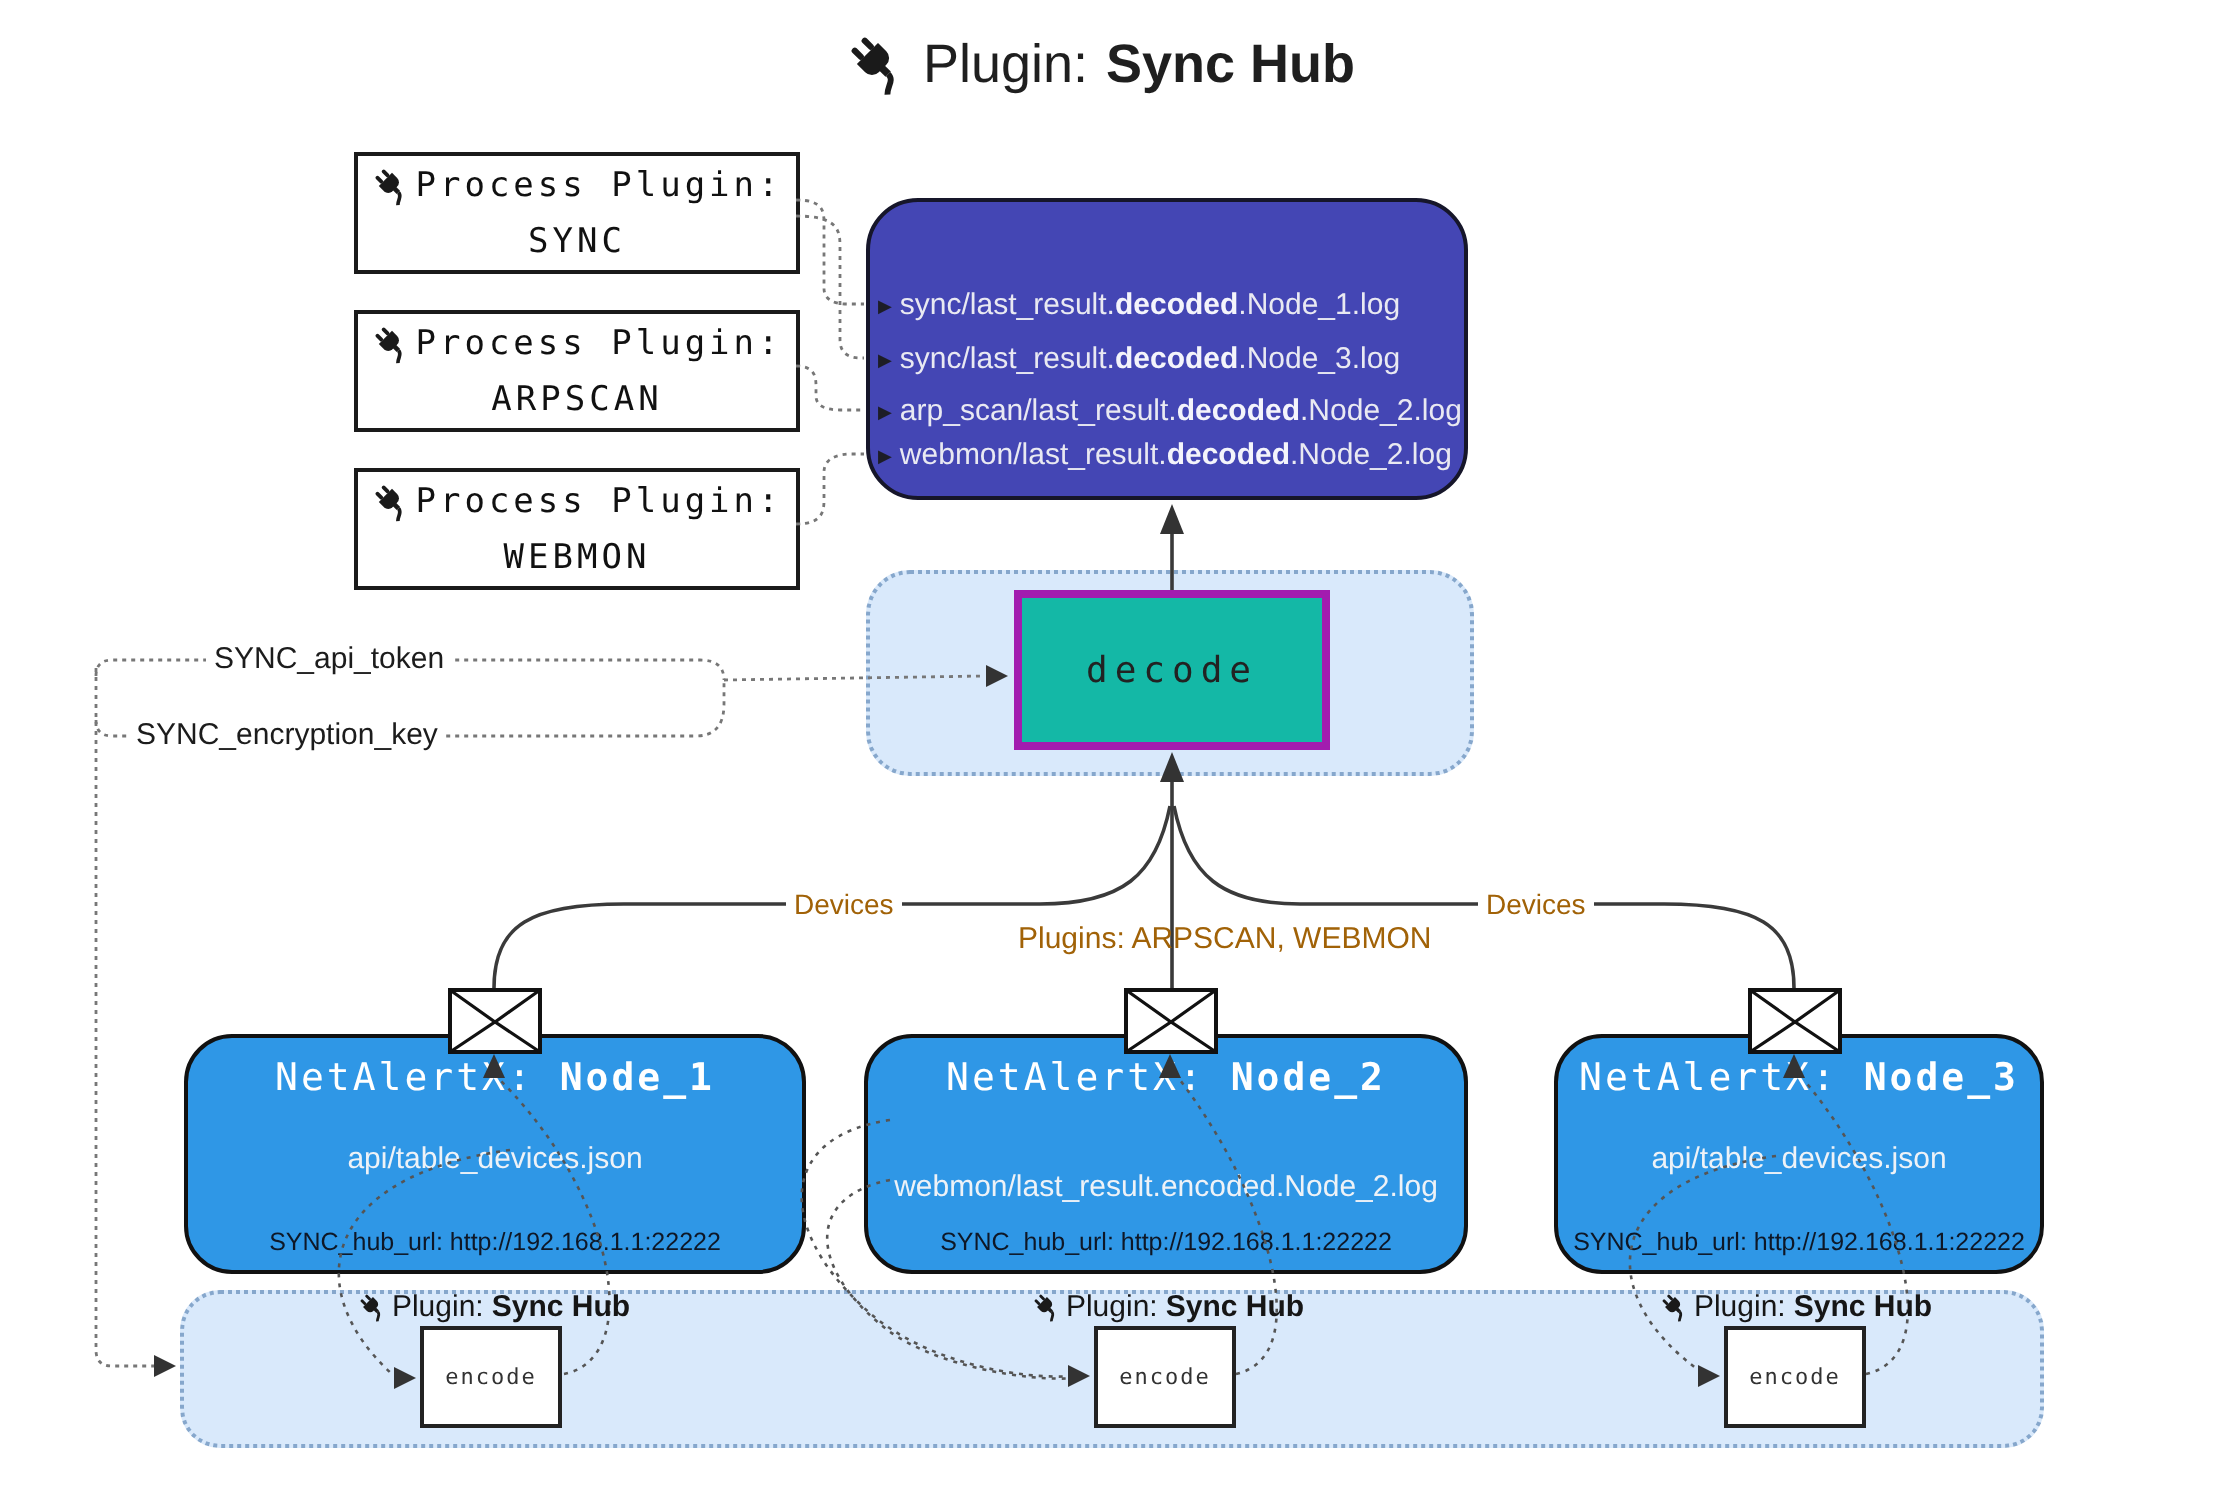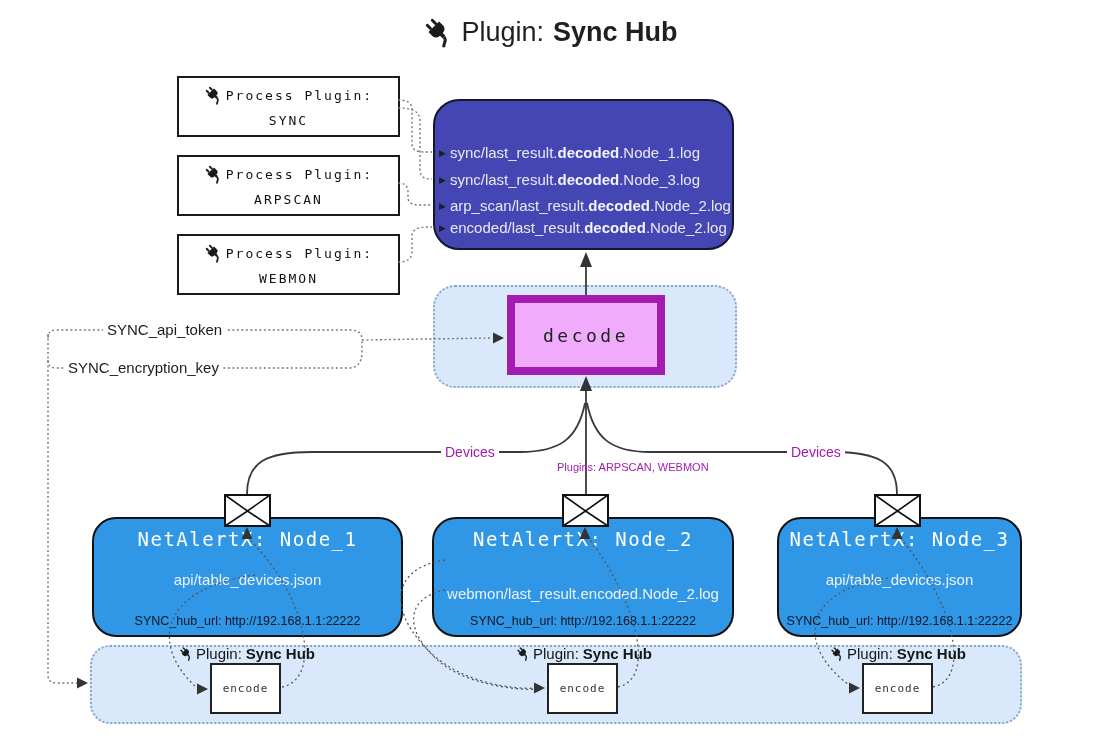--- a/index.html
+++ b/index.html
@@ -9,57 +9,57 @@
 
   
   .diagram-title{position:absolute;top:16px;left:0;right:0;display:flex;justify-content:center;
                  align-items:center;font-size:27px;color:#1f1f1f;z-index:5;}
   .diagram-title .pre{margin:0 9px 0 6px;}
   .diagram-title b{font-weight:bold;}
 
   
   .pbox{position:absolute;left:177px;width:219px;height:57px;background:#fff;border:2px solid #1a1a1a;
         display:flex;flex-direction:column;align-items:center;justify-content:center;z-index:2;
-        font-family:"DejaVu Sans Mono",monospace;font-size:13px;letter-spacing:2px;color:#111;}
+        font-family:"DejaVu Sans Mono",monospace;font-size:17px;letter-spacing:2px;color:#111;}
   .pbox .row1{display:flex;align-items:center;}
   .pbox .row1 svg{margin-right:2px;}
   .pbox .row2{margin-top:8px;}
 
   
   .hub-url{position:absolute;left:433px;width:301px;top:80px;text-align:center;font-size:12px;color:#222;z-index:2;}
   .hub{position:absolute;left:433px;top:99px;width:301px;height:151px;background:#4446b4;
        border:2px solid #16162a;border-radius:26px;box-sizing:border-box;z-index:2;color:#fff;}
   .hub-title{position:absolute;top:12px;left:0;right:0;text-align:center;
              font-family:"DejaVu Sans Mono",monospace;font-size:21px;letter-spacing:3px;}
   .hub-title b{font-weight:bold;}
   .hub-line{position:absolute;left:2px;right:2px;display:flex;align-items:center;
             font-size:15px;color:#e9e9f2;white-space:nowrap;}
   .hub-line .tri{font-size:9px;color:#1d1d26;margin:0 4px 0 2px;}
   .hub-line b{font-weight:bold;color:#f4f4fb;}
 
   
   .dec-wrap{position:absolute;left:433px;top:285px;width:304px;height:103px;background:#d9e9fb;
             border:2px dotted #86a7cc;border-radius:22px;box-sizing:border-box;z-index:1;}
-  .dec-box{position:absolute;left:507px;top:295px;width:158px;height:80px;background:#f0abfc;
-           border:8px solid #a21caf;box-sizing:border-box;display:flex;align-items:center;justify-content:center;
+  .dec-box{position:absolute;left:507px;top:295px;width:158px;height:80px;background:#14b8a6;
+           border:4px solid #a21caf;box-sizing:border-box;display:flex;align-items:center;justify-content:center;
            font-family:"DejaVu Sans Mono",monospace;font-size:18px;letter-spacing:3.5px;color:#222;z-index:2;}
 
   
   .tok{position:absolute;background:#fff;padding:0 4px;font-size:15px;color:#1c1c1c;z-index:5;}
 
   
-  .edge-label{position:absolute;background:#fff;padding:0 4px;font-size:14px;color:#a21caf;z-index:5;margin-left:48px;}
-  .edge-label.center{background:transparent;font-size:11px;}
+  .edge-label{position:absolute;background:#fff;padding:0 4px;font-size:14px;color:#a16207;z-index:5;}
+  .edge-label.center{background:transparent;font-size:15px;}
 
   
   .node{position:absolute;top:517px;height:120px;background:#2f97e6;border:2px solid #111;
         border-radius:24px;box-sizing:border-box;z-index:2;color:#fff;}
   .node-title{position:absolute;top:9px;left:0;right:0;text-align:center;white-space:nowrap;
               font-family:"DejaVu Sans Mono",monospace;font-size:19px;letter-spacing:1.5px;}
-  .node-title b{font-weight:normal;}
+  .node-title b{font-weight:bold;}
   .node-line{position:absolute;left:0;right:0;text-align:center;font-size:15px;color:#eef2f7;white-space:nowrap;}
   .node-footer{position:absolute;bottom:7px;left:0;right:0;text-align:center;font-size:12.5px;color:#0e1726;white-space:nowrap;}
 
   
   .envelope{position:absolute;top:494px;width:47px;height:33px;z-index:4;}
 
   
   .bottom-wrap{position:absolute;left:90px;top:645px;width:932px;height:79px;background:#d9e9fb;
                border:2px dotted #86a7cc;border-radius:20px;box-sizing:border-box;z-index:1;}
   .enc-box{position:absolute;top:663px;width:71px;height:51px;background:#fff;border:2px solid #222;
@@ -198,21 +198,21 @@
         <span>.Node_3.log</span>
       </div>
     <div class="hub-line" style="top:96px;">
         <span class="tri">▶</span>
         <span>arp_scan/last_result.</span>
         <b>decoded</b>
         <span>.Node_2.log</span>
       </div>
     <div class="hub-line" style="top:118px;">
         <span class="tri">▶</span>
-        <span>encoded/last_result.</span>
+        <span>webmon/last_result.</span>
         <b>decoded</b>
         <span>.Node_2.log</span>
       </div>
   </div>
 
   <div class="dec-wrap"></div>
   <div class="dec-box">decode</div>
 
   <div class="tok" style="left:103px;top:321px;">SYNC_api_token</div>
   <div class="tok" style="left:64px;top:359px;">SYNC_encryption_key</div>

